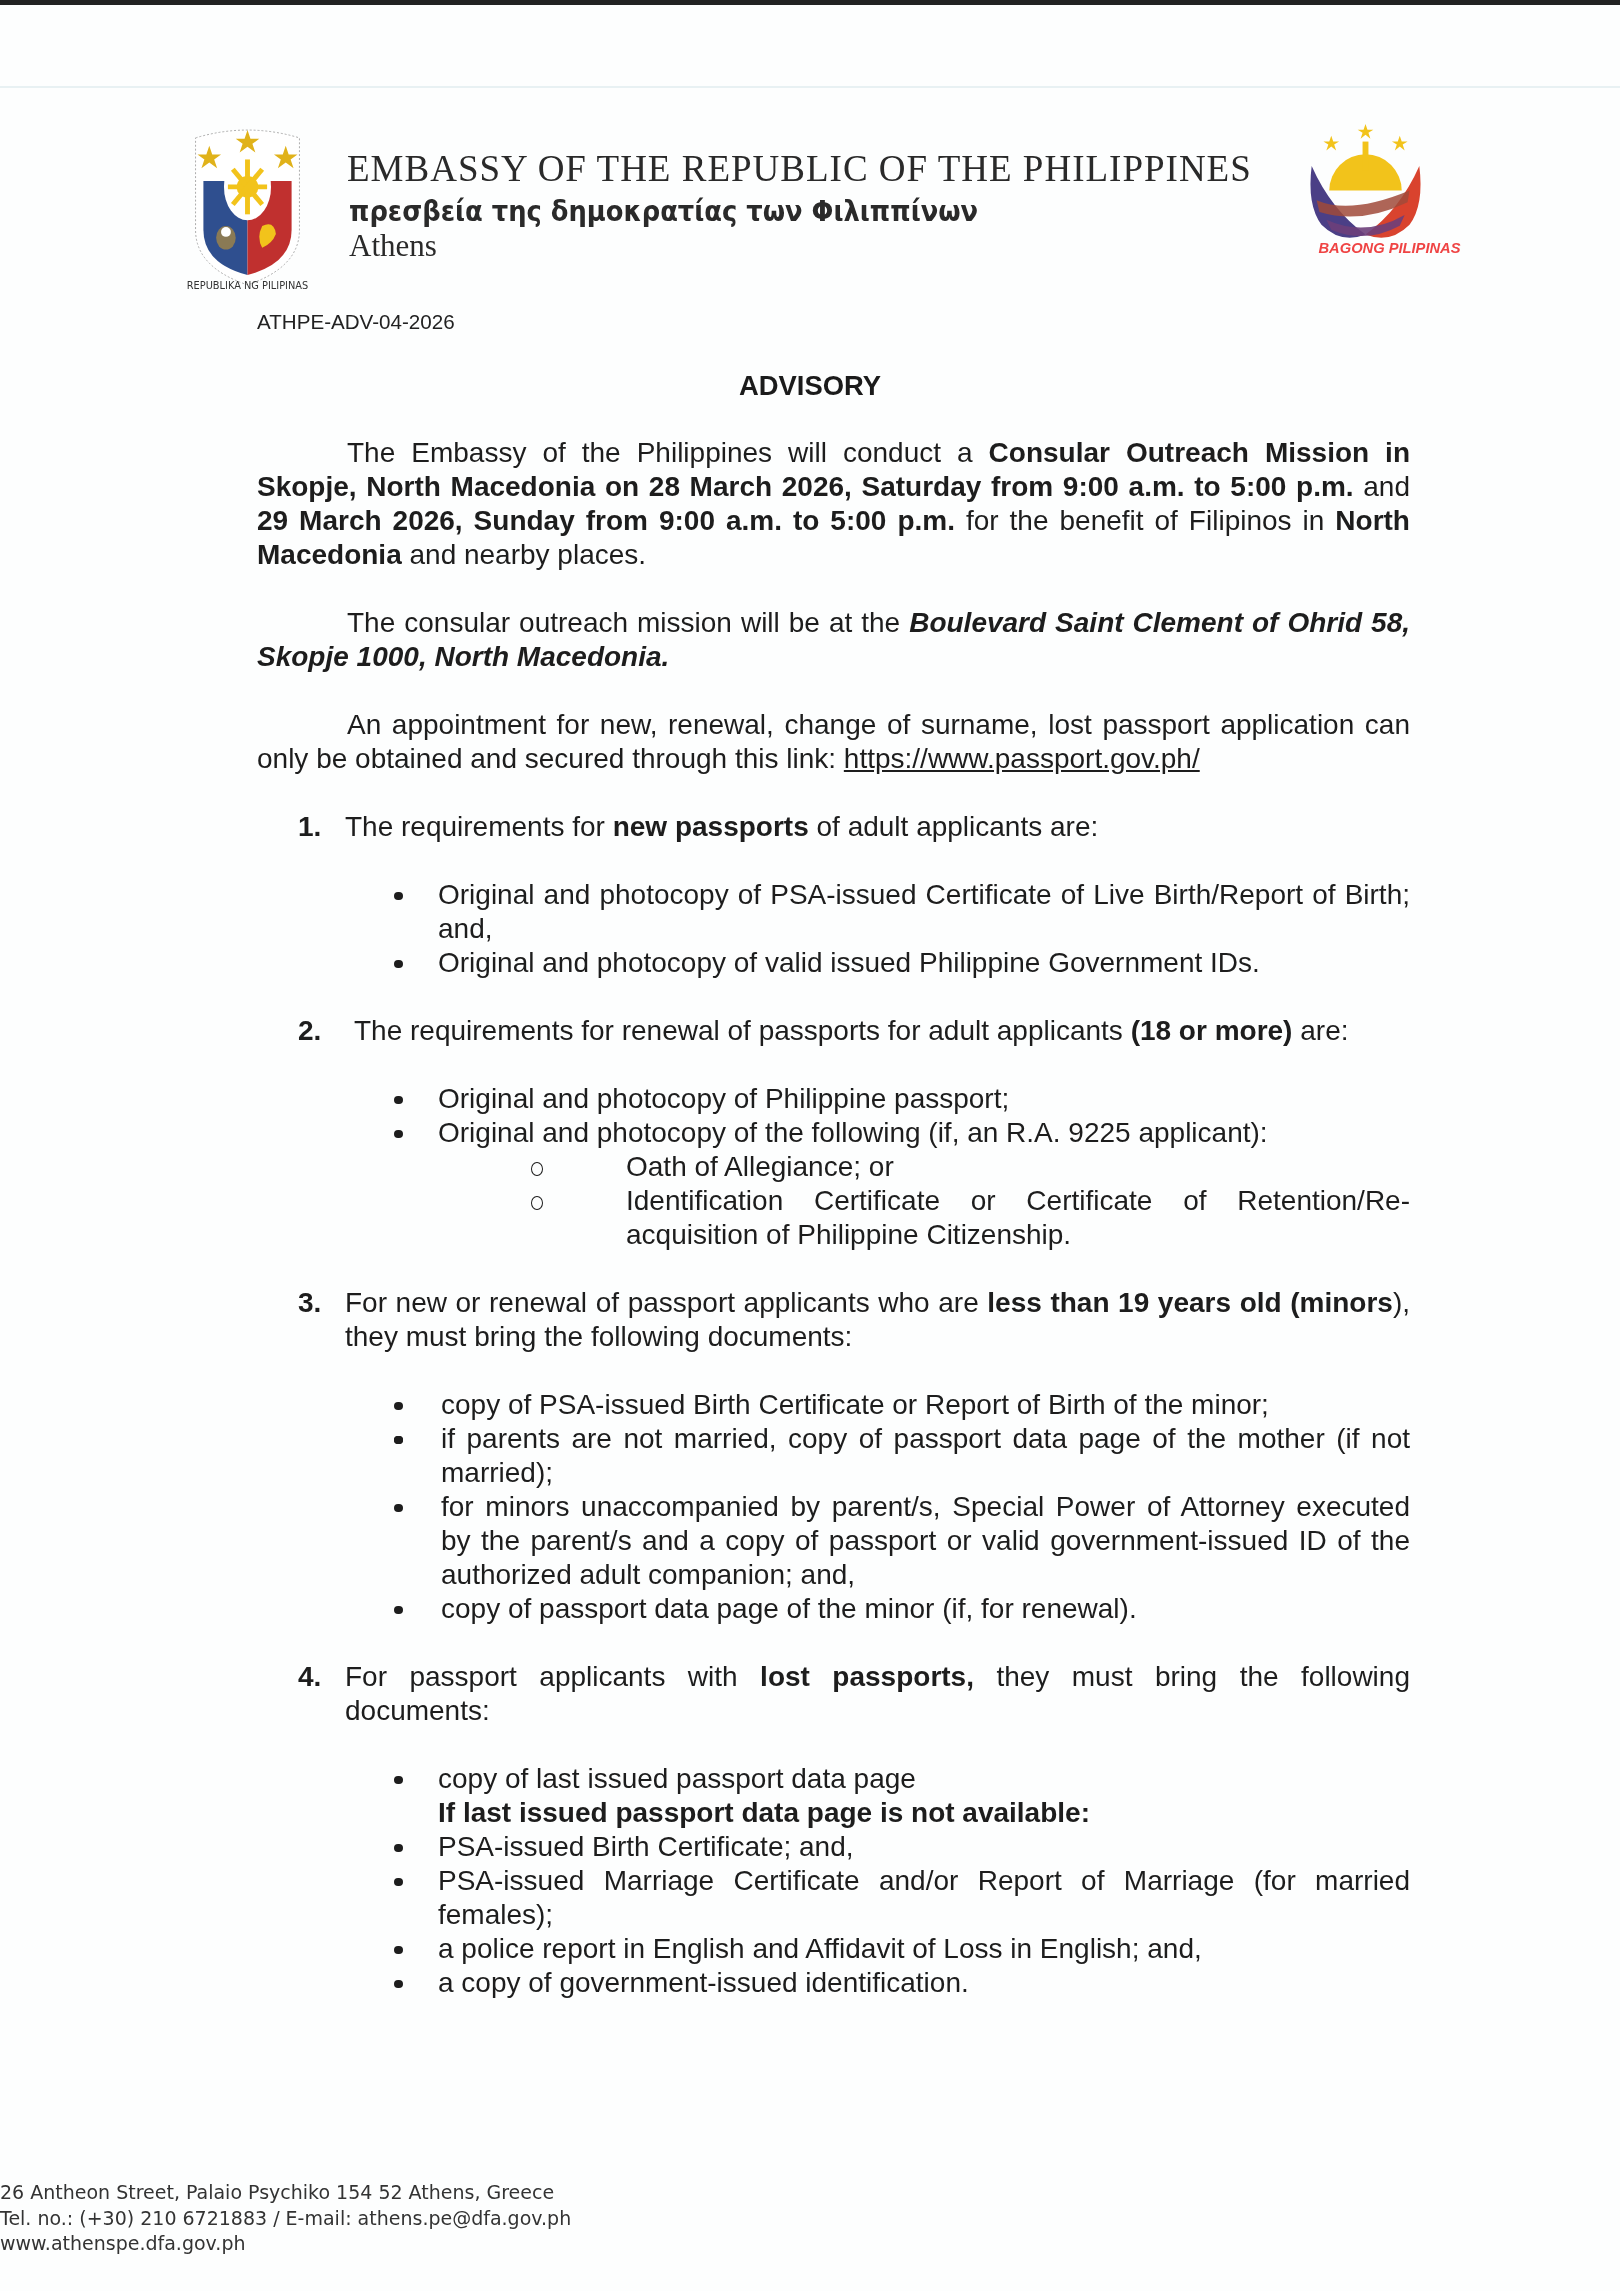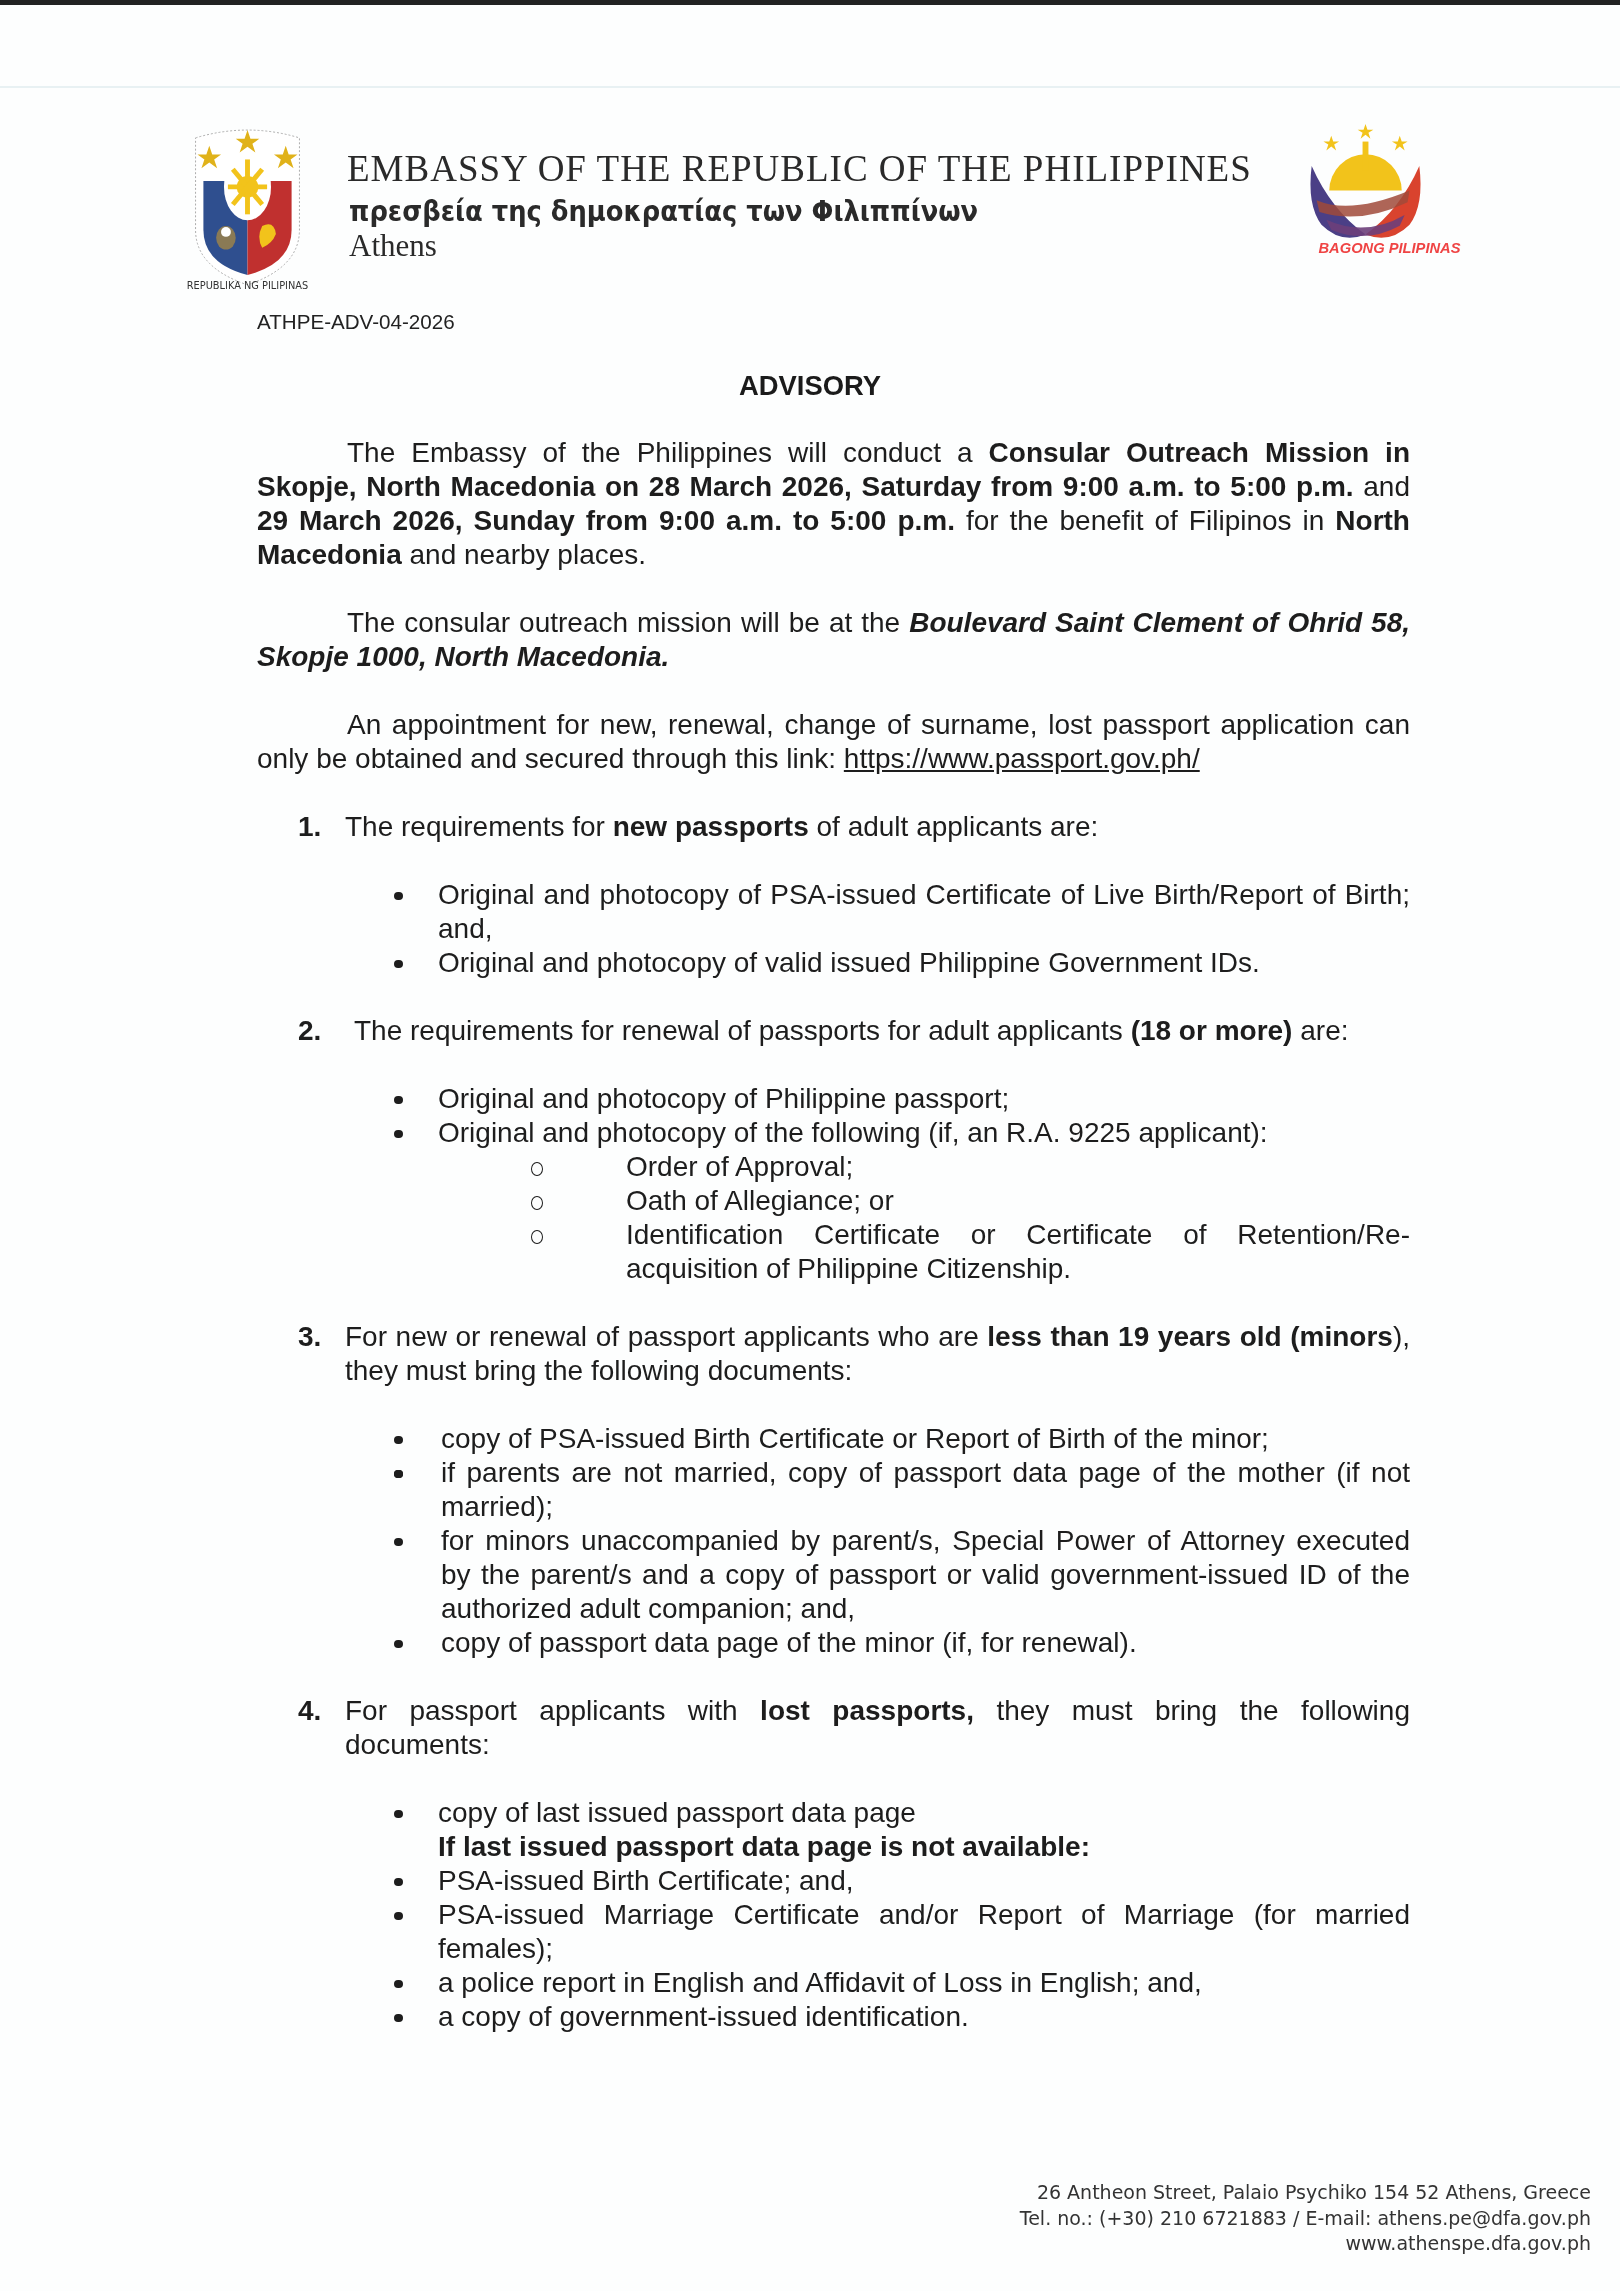--- a/index.html
+++ b/index.html
@@ -62,21 +62,21 @@
   ul.bul.b3 > li { padding-left: 184px; }
   ul.sub { list-style: none; margin: 0; padding: 0; }
   ul.sub > li { position: relative; padding-left: 369px; text-align: justify; }
   ul.sub > li .circ {
     position: absolute; left: 274px; top: 11.8px; width: 9.8px; height: 11.8px;
     border: 1.5px solid #1d1d1d; border-radius: 50%;
   }
   .note { font-weight: bold; display: block; }
 
   .footer {
-    position: absolute; left: 0; width: 1591px; top: 2180px; text-align: right;
+    position: absolute; left: 0; width: 1591px; top: 2180px; text-align: left;
     font-family: "DejaVu Sans", sans-serif; font-size: 19px; line-height: 25.5px; color: #333;
   }
 </style>
 </head>
 <body>
 
 <div class="topbar"></div>
 <div class="scanline"></div>
 
 <svg class="crest" viewBox="0 0 150 175">
@@ -139,21 +139,20 @@
     <li><span class="dot"></span><span>Original and photocopy of valid issued Philippine Government IDs.</span></li>
   </ul>
 
   <div class="num-item n2">
     <span class="num">2.</span><span>The requirements for renewal of passports for adult applicants </span><b>(18 or more)</b><span> are:</span>
   </div>
   <ul class="bul">
     <li><span class="dot"></span><span>Original and photocopy of Philippine passport;</span></li>
     <li><span class="dot"></span><span>Original and photocopy of the following (if, an R.A. 9225 applicant):</span>
       <ul class="sub" style="margin-left:-181px;">
-        <li><span class="circ"></span><span>Order of Approval;</span></li>
         <li><span class="circ"></span><span>Oath of Allegiance; or</span></li>
         <li><span class="circ"></span><span>Identification Certificate or Certificate of Retention/Re-acquisition of Philippine Citizenship.</span></li>
       </ul>
     </li>
   </ul>
 
   <div class="num-item">
     <span class="num">3.</span><span>For new or renewal of passport applicants who are </span><b>less than 19 years old (minors</b><span>), they must bring the following documents:</span>
   </div>
   <ul class="bul b3">

